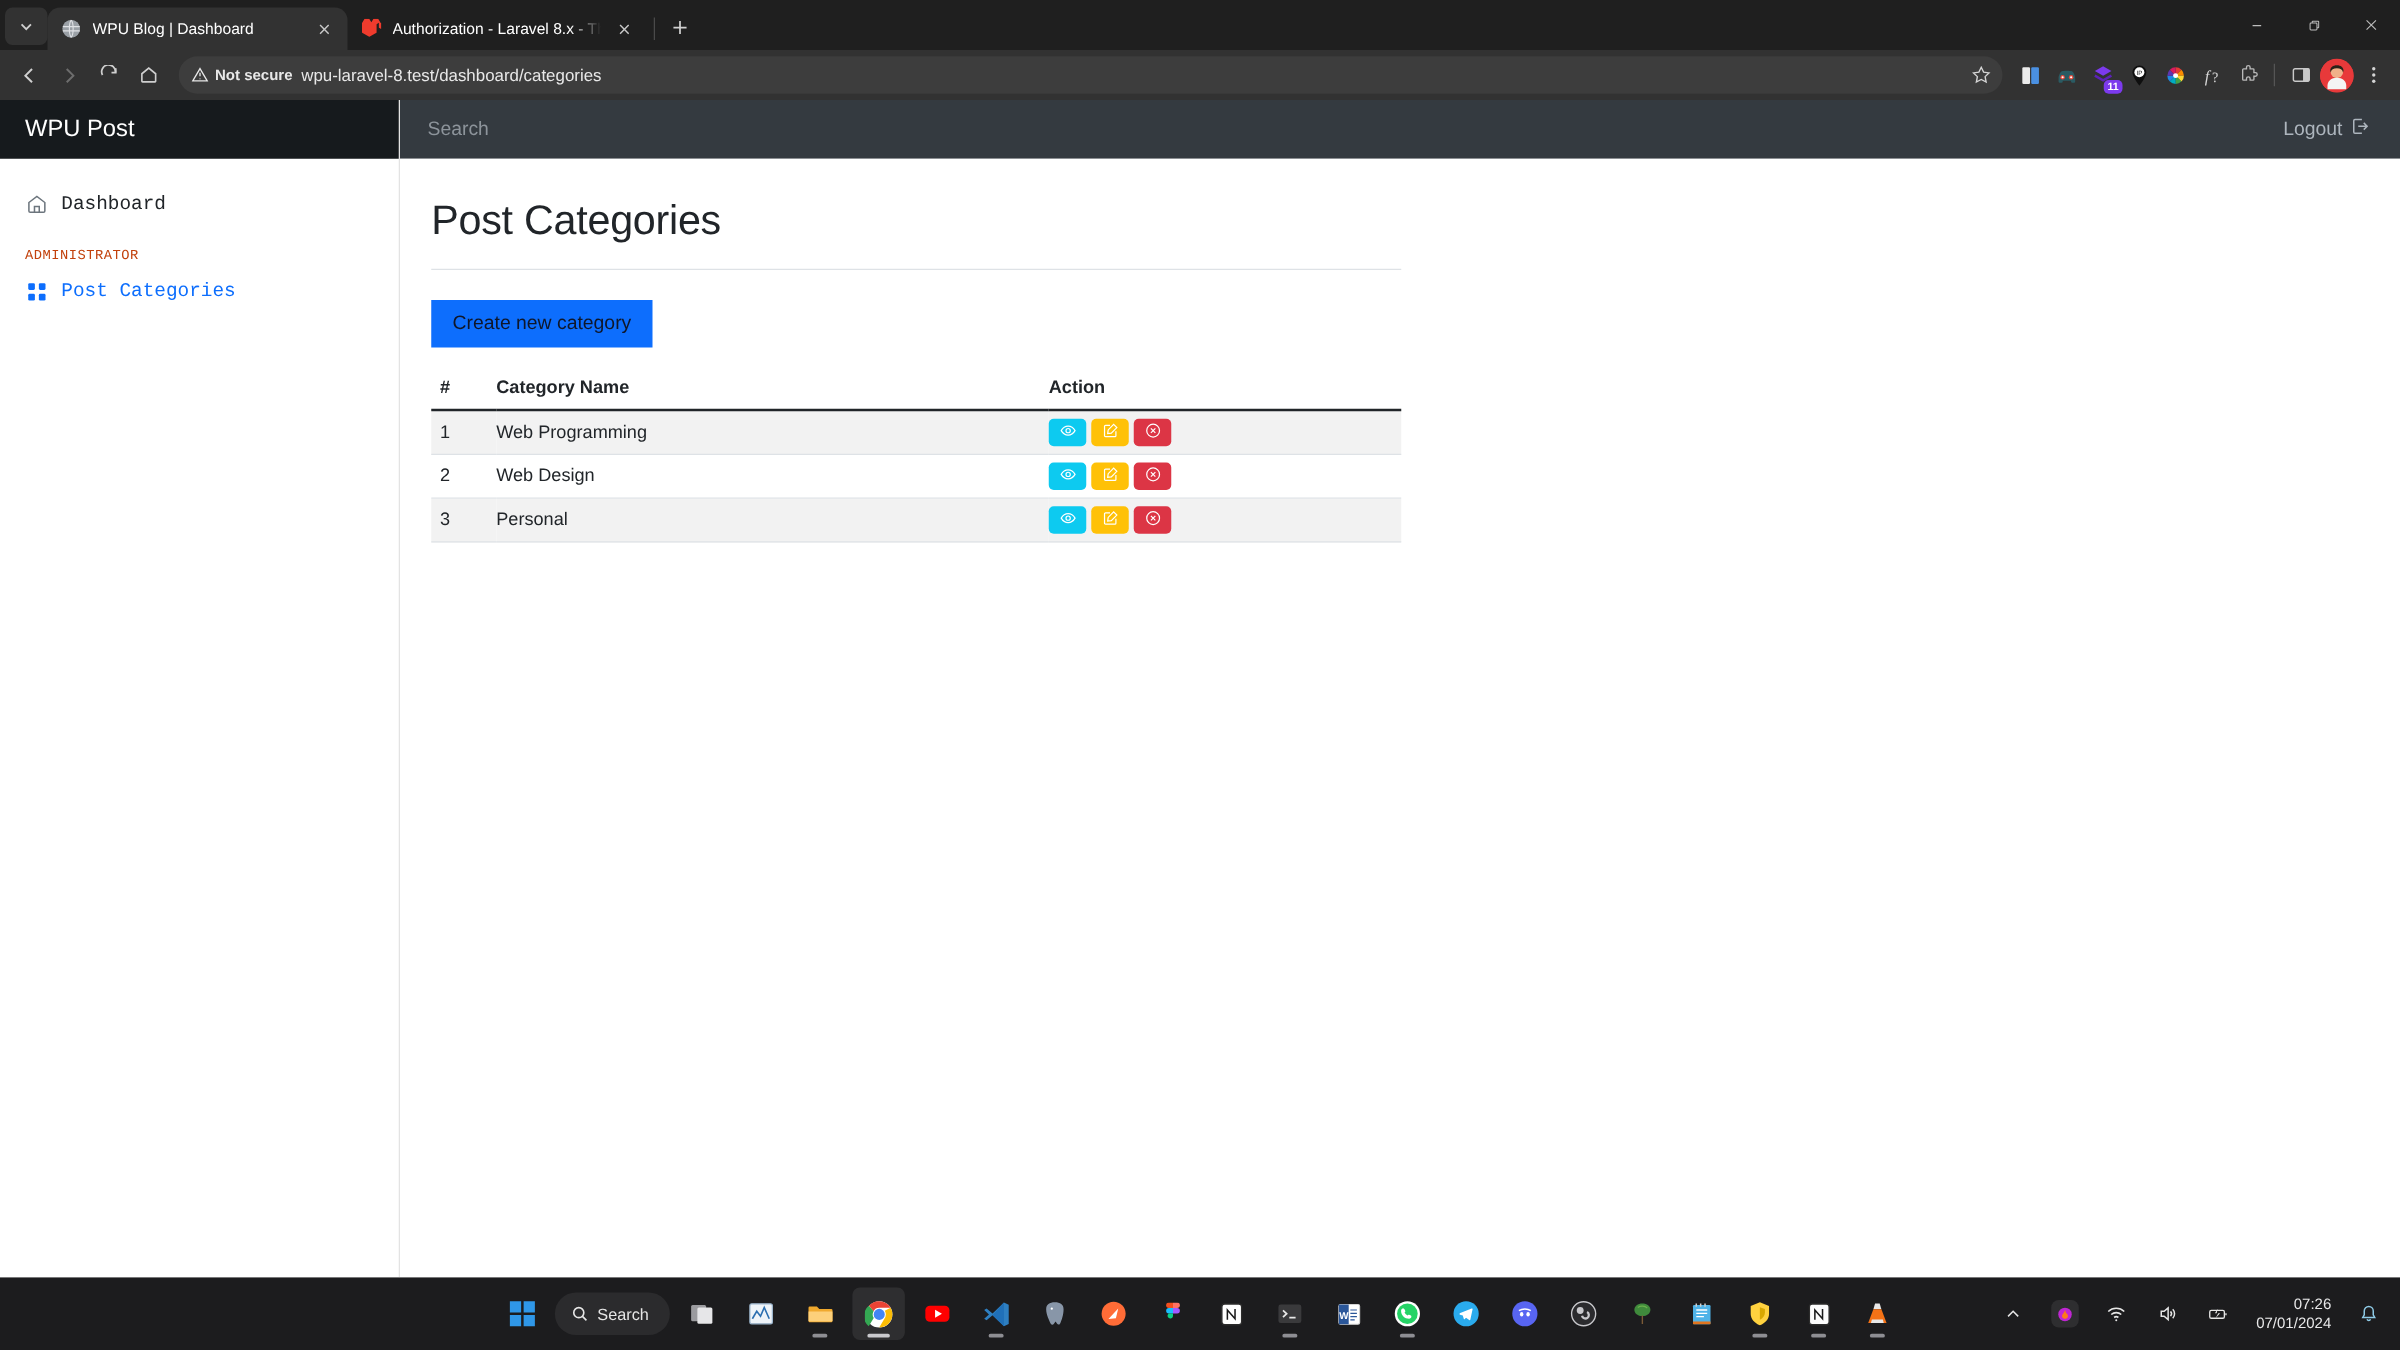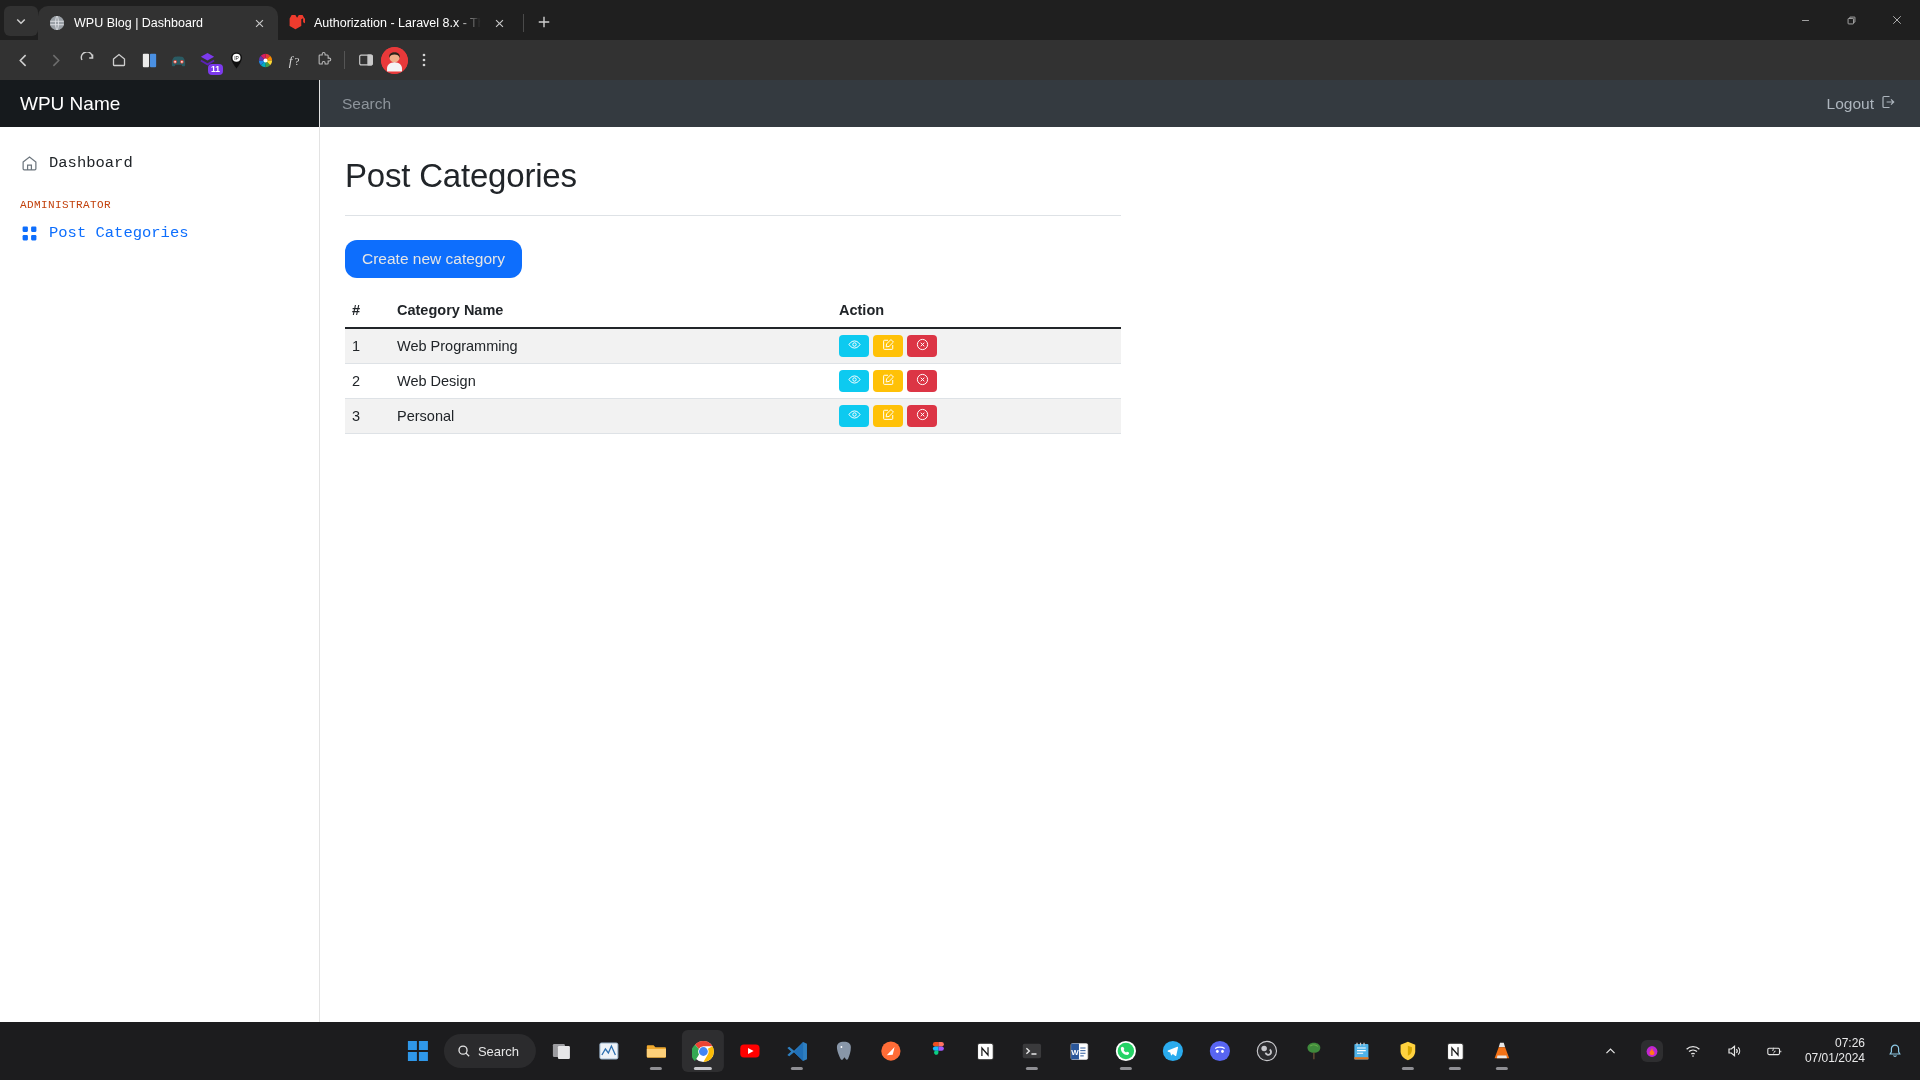--- a/index.html
+++ b/index.html
@@ -66,22 +66,22 @@
 
   .content { flex: 1 1 auto; display: flex; flex-direction: column; min-width: 0; }
   .topnav { height: 47px; background: #343a40; display: flex; align-items: center; justify-content: space-between; }
   .search-box { color: #8d949b; font-size: 15.5px; padding-left: 22px; flex: 1 1 auto; }
   .logout { color: #adb5bd; font-size: 15.5px; padding-right: 24px; display: flex; align-items: center; gap: 6px; }
 
   .main { flex: 1 1 auto; padding: 30px 0 0 25px; background: #fff; overflow: hidden; }
   .page-title { font-size: 33px; font-weight: normal; color: #212529; letter-spacing: -.2px; }
   .title-rule { height: 1px; background: #dee2e6; margin: 20px 0 0 0; width: 776px; }
   .btn-create {
-    display: inline-block; margin-top: 24px; background: #0d6efd; color: #e5e5e5;
-    font-size: 15.5px; padding: 9px 17px; border-radius: 12px; border: none; line-height: 1.3;
+    display: inline-block; margin-top: 24px; background: #0d6efd; color: #0f172a;
+    font-size: 15.5px; padding: 9px 17px; border-radius: 0; border: none; line-height: 1.3;
   }
   table { border-collapse: collapse; margin-top: 24px; width: 776px; }
   thead th { text-align: left; font-size: 14.5px; color: #212529; font-weight: bold; padding: 0 0 9px 0; border-bottom: 2px solid #212529; }
   thead th.c-num { width: 52px; padding-left: 7px; }
   thead th.c-name { width: 442px; }
   tbody td { font-size: 14.5px; color: #212529; border-bottom: 1px solid #dee2e6; padding: 6px 0; height: 33px; vertical-align: middle; }
   tbody td.c-num { padding-left: 7px; }
   tbody tr:nth-child(odd) { background: #f2f2f2; }
   .act { display: flex; gap: 4px; }
   .act-btn { width: 30px; height: 22px; border-radius: 4px; display: flex; align-items: center; justify-content: center; border: none; }
@@ -187,20 +187,35 @@
           <path d="M13.3 6A5.5 5.5 0 103 8"></path>
           <path d="M13.6 2.6V6h-3.4"></path>
         </svg>
     </div>
     <div class="nav-btn">
       <svg width="16" height="16" viewBox="0 0 16 16" stroke="currentColor" stroke-width="1.3" fill="none">
           <path d="M2.5 7L8 2.5 13.5 7v6a.5.5 0 01-.5.5H3a.5.5 0 01-.5-.5V7z"></path>
         </svg>
     </div>
 
+    <div class="omnibox">
+      <span class="notsecure">
+        <svg width="14" height="14" viewBox="0 0 16 16" stroke="currentColor" stroke-width="1.2" fill="none">
+            <path d="M8 2.2L14.6 13.4H1.4z"></path>
+            <path d="M8 6v3.2M8 11.2v.6"></path>
+          </svg>
+        <span>Not secure</span>
+      </span>
+      <span class="omnibox-url">wpu-laravel-8.test/dashboard/categories</span>
+      <span class="star-btn">
+        <svg width="16" height="16" viewBox="0 0 16 16" stroke="currentColor" stroke-width="1.1" fill="none">
+            <path d="M8 1.8l1.9 3.9 4.3.6-3.1 3 .8 4.3L8 11.6l-3.9 2 .8-4.3-3.1-3 4.3-.6z"></path>
+          </svg>
+      </span>
+    </div>
 
     <div class="ext-row">
       <div class="ext">
         <svg width="19" height="19" viewBox="0 0 20 20">
             <rect x="3" y="3" width="6.5" height="14" rx="1" fill="#ebebeb"></rect>
             <rect x="10.5" y="3" width="6.5" height="14" rx="1" fill="#4a90e2"></rect>
           </svg>
       </div>
       <div class="ext">
         <svg width="19" height="19" viewBox="0 0 20 20">
@@ -273,21 +288,21 @@
             <circle cx="8" cy="8" r="1.35"></circle>
             <circle cx="8" cy="13" r="1.35"></circle>
           </svg>
       </div>
     </div>
   </div>
 
   <div class="viewport">
 
     <div class="sidebar">
-      <div class="brand">WPU Name</div>
+      <div class="brand">WPU Post</div>
       <div class="sidebar-body">
 
         <div class="nav-item">
           <span class="nav-icon">
             <svg width="17" height="17" viewBox="0 0 16 16" stroke="#6c757d" stroke-width="1.15" fill="none">
                 <path d="M2 6.6L8 2l6 4.6V13a1 1 0 01-1 1H3a1 1 0 01-1-1z"></path>
                 <path d="M6.2 14V9.6h3.6V14"></path>
               </svg>
           </span>
           <span>Dashboard</span>

